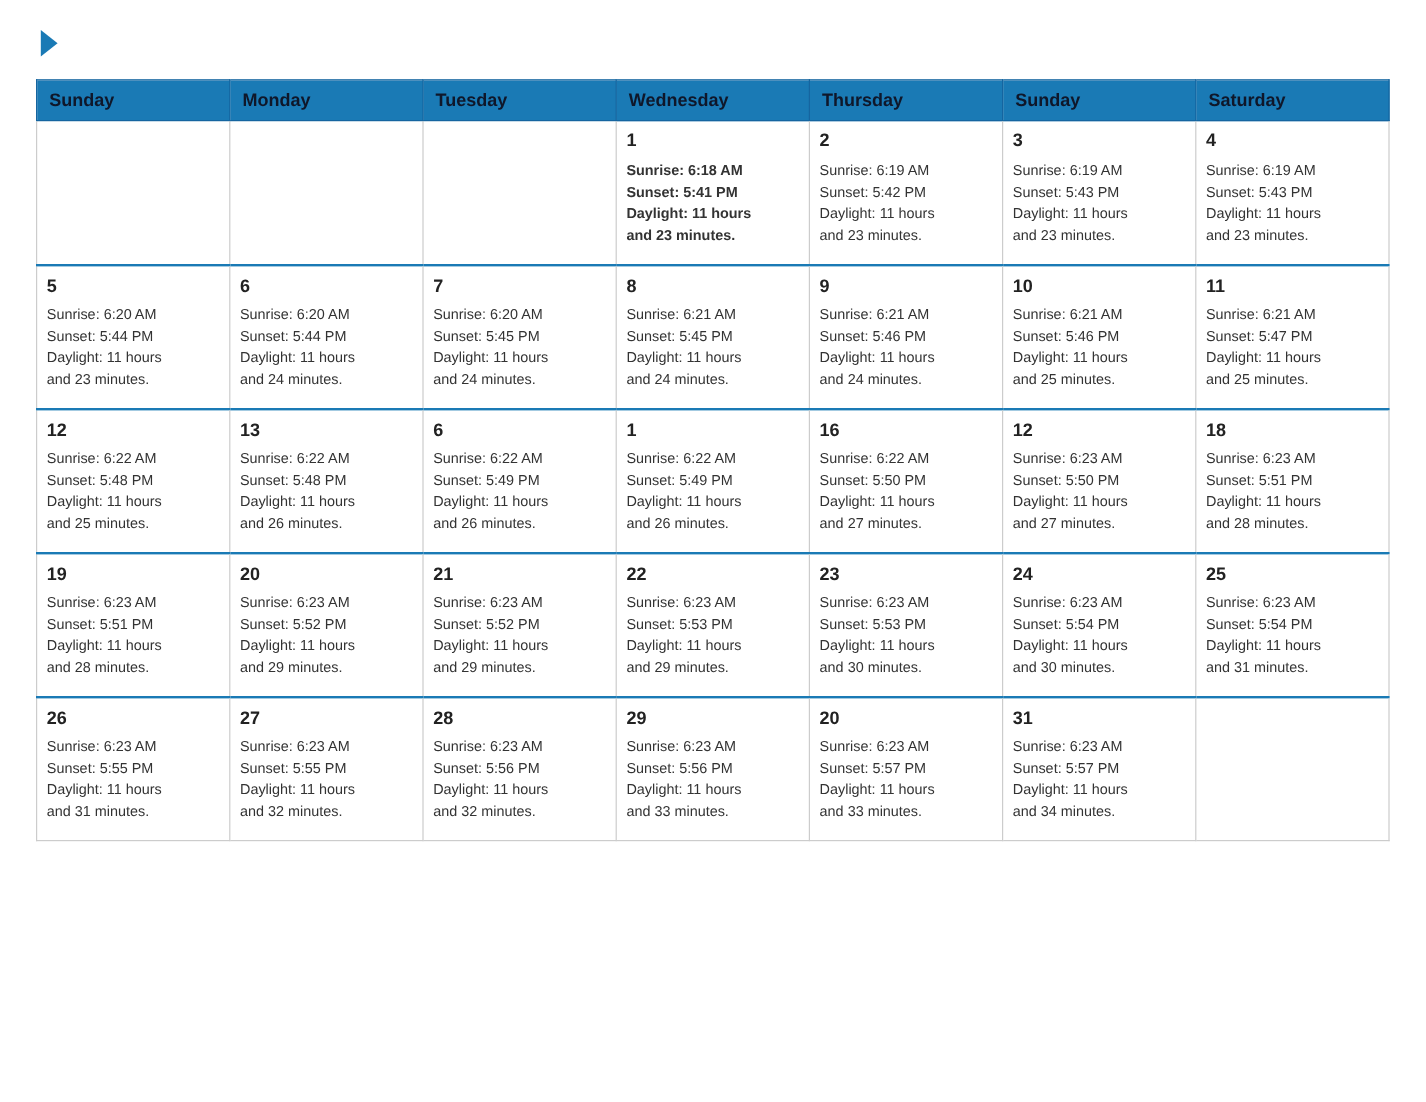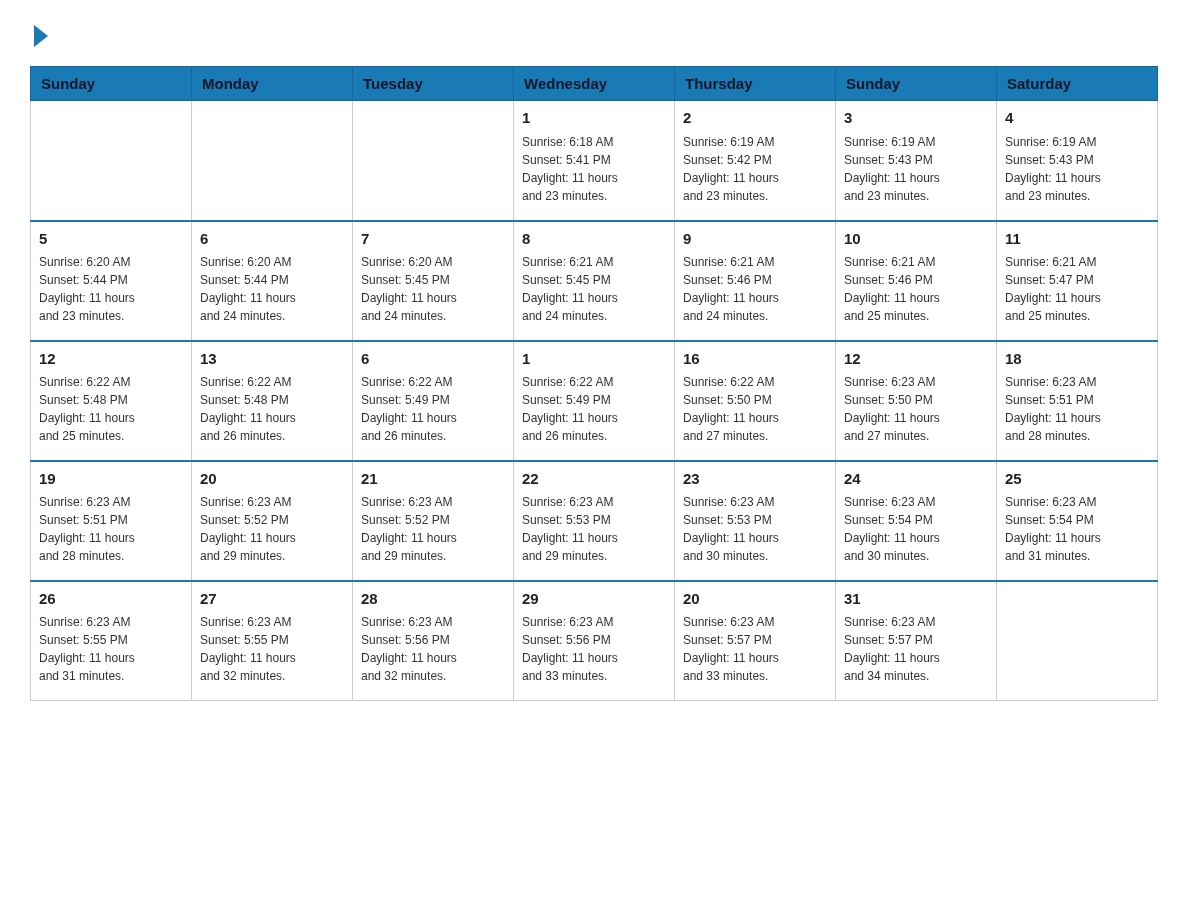--- a/index.html
+++ b/index.html
@@ -126,21 +126,21 @@
       </tr>
   </thead>
   <tbody id="calendar-body">
 
   <tr>
         <td class="empty-cell"></td>
         <td class="empty-cell"></td>
         <td class="empty-cell"></td>
         <td>
           <span class="day-number">1</span>
-          <div class="day-info" style="white-space: pre-line;">Sunrise: 6:18 AM
+          <div class="day-info" style="white-space: pre-line; font-weight: bold;">Sunrise: 6:18 AM
 Sunset: 5:41 PM
 Daylight: 11 hours
 and 23 minutes.</div>
         </td>
         <td>
           <span class="day-number">2</span>
           <div class="day-info" style="white-space: pre-line;">Sunrise: 6:19 AM
 Sunset: 5:42 PM
 Daylight: 11 hours
 and 23 minutes.</div>

